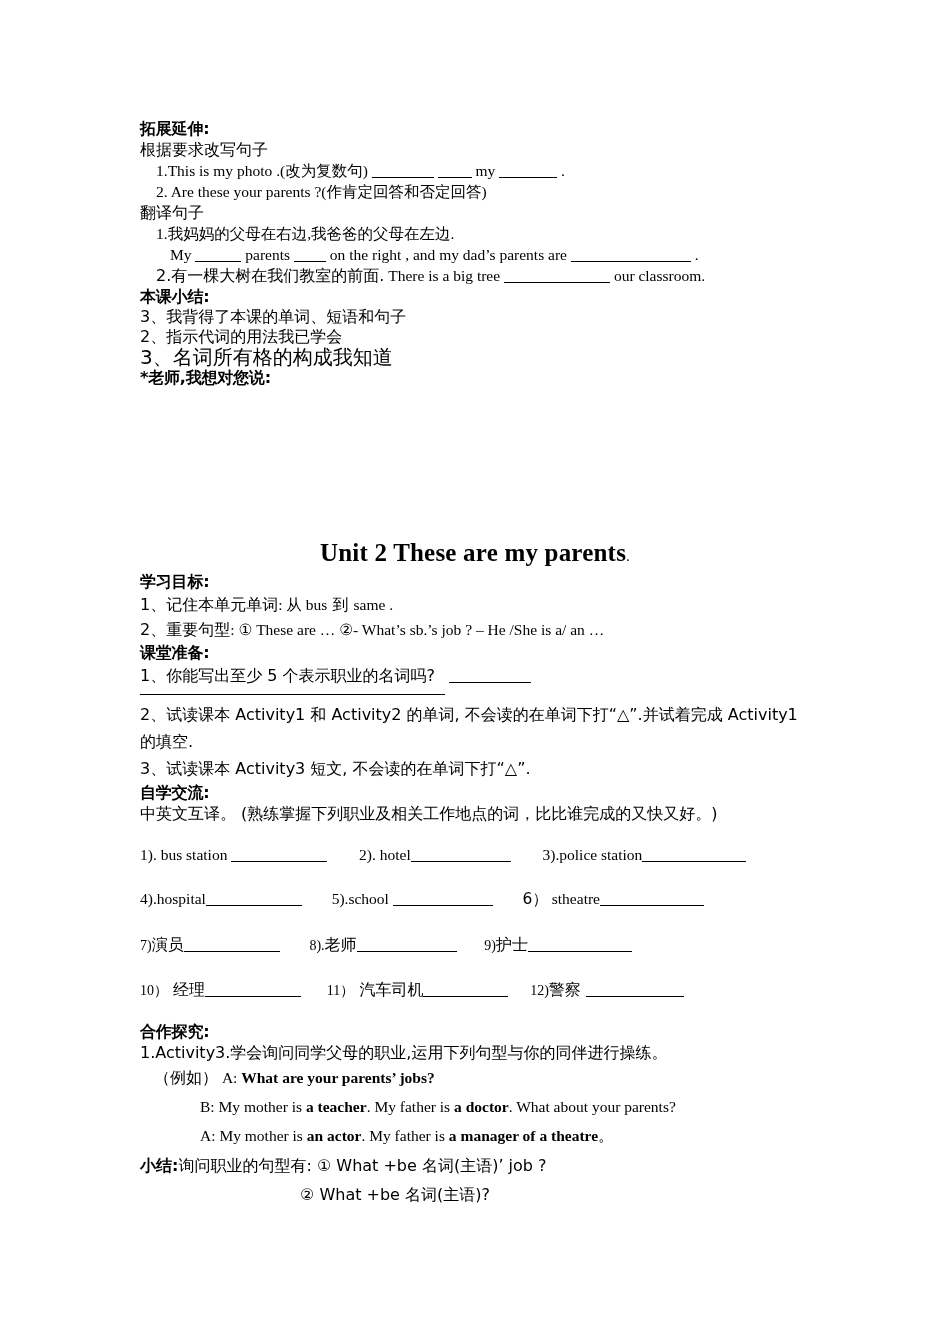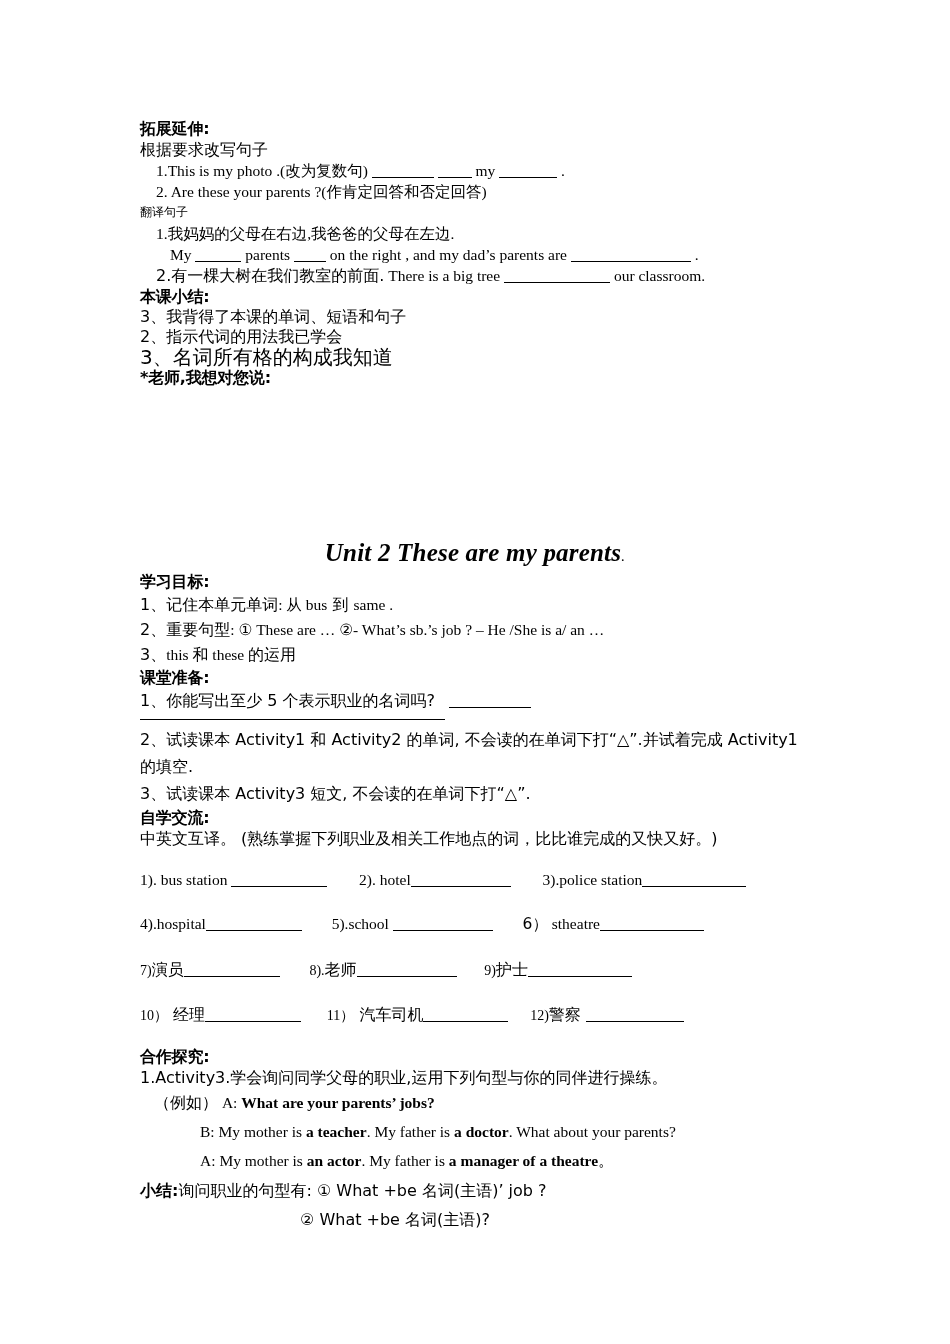--- a/index.html
+++ b/index.html
@@ -56,21 +56,20 @@
   }
   .b { font-weight: bold; }
   .title {
     font-family: "Liberation Serif", "DejaVu Serif", serif;
     font-weight: bold;
     font-size: 25px;
     line-height: 30px;
     text-align: center;
     margin: 0;
     letter-spacing: 0.2px;
-    font-style: italic;
   }
   .title .dot {
     font-size: 15px;
     font-weight: normal;
   }
   .spacer-block { height: 150px; }
   .gap-sm { height: 6px; }
   .longrule {
     border-bottom: 1.3px solid #000;
     width: 305px;
@@ -99,21 +98,21 @@
     <p class="line mixed">
       <span>1.This is my photo .(改为复数句)</span>
       <span class="blank" style="width:62px"></span>
       <span class="blank" style="width:34px"></span>
       <span>my</span>
       <span class="blank" style="width:58px"></span>
       <span>.</span>
     </p>
 
     <p class="line mixed">2. Are these your parents ?(作肯定回答和否定回答)</p>
-    <p class="line cn" style="font-size:12px">翻译句子</p>
+    <p class="line cn" style="font-size:16px">翻译句子</p>
     <p class="line mixed">1.我妈妈的父母在右边,我爸爸的父母在左边.</p>
 
     <p class="line mixed indent1">
       <span>My</span>
       <span class="blank" style="width:46px"></span>
       <span>parents</span>
       <span class="blank" style="width:32px"></span>
       <span>on the right , and my dad’s parents are</span>
       <span class="blank" style="width:120px"></span>
       <span>.</span>
@@ -142,23 +141,20 @@
   </p>
 
   <div>
     <p class="heading">学习目标:</p>
     <p class="line-wide">
       <span class="cn" style="font-size:16px">1、</span><span class="cn" style="font-size:16px">记住本单元单词</span><span>: 从 </span><span>bus</span><span class="cn" style="font-size:16px"> 到 </span><span>same .</span>
     </p>
     <p class="line-wide">
       <span class="cn" style="font-size:16px">2、</span><span class="cn" style="font-size:16px">重要句型</span><span>: </span><span>① These are …  ②- What’s sb.’s job ? – He /She is a/ an …</span>
     </p>
-    <p class="line-wide">
-      <span class="cn" style="font-size:16px">3、</span><span>this </span><span class="cn" style="font-size:16px">和</span><span> these </span><span class="cn" style="font-size:16px">的运用</span>
-    </p>
   </div>
 
   <div>
     <p class="heading">课堂准备:</p>
     <p class="line-wide">
       <span class="cn" style="font-size:16px">1、你能写出至少 5 个表示职业的名词吗?</span>
       <span class="blank" style="width:82px;margin-left:10px"></span>
     </p>
     <div class="gap-sm"></div>
     <div class="longrule"></div>

